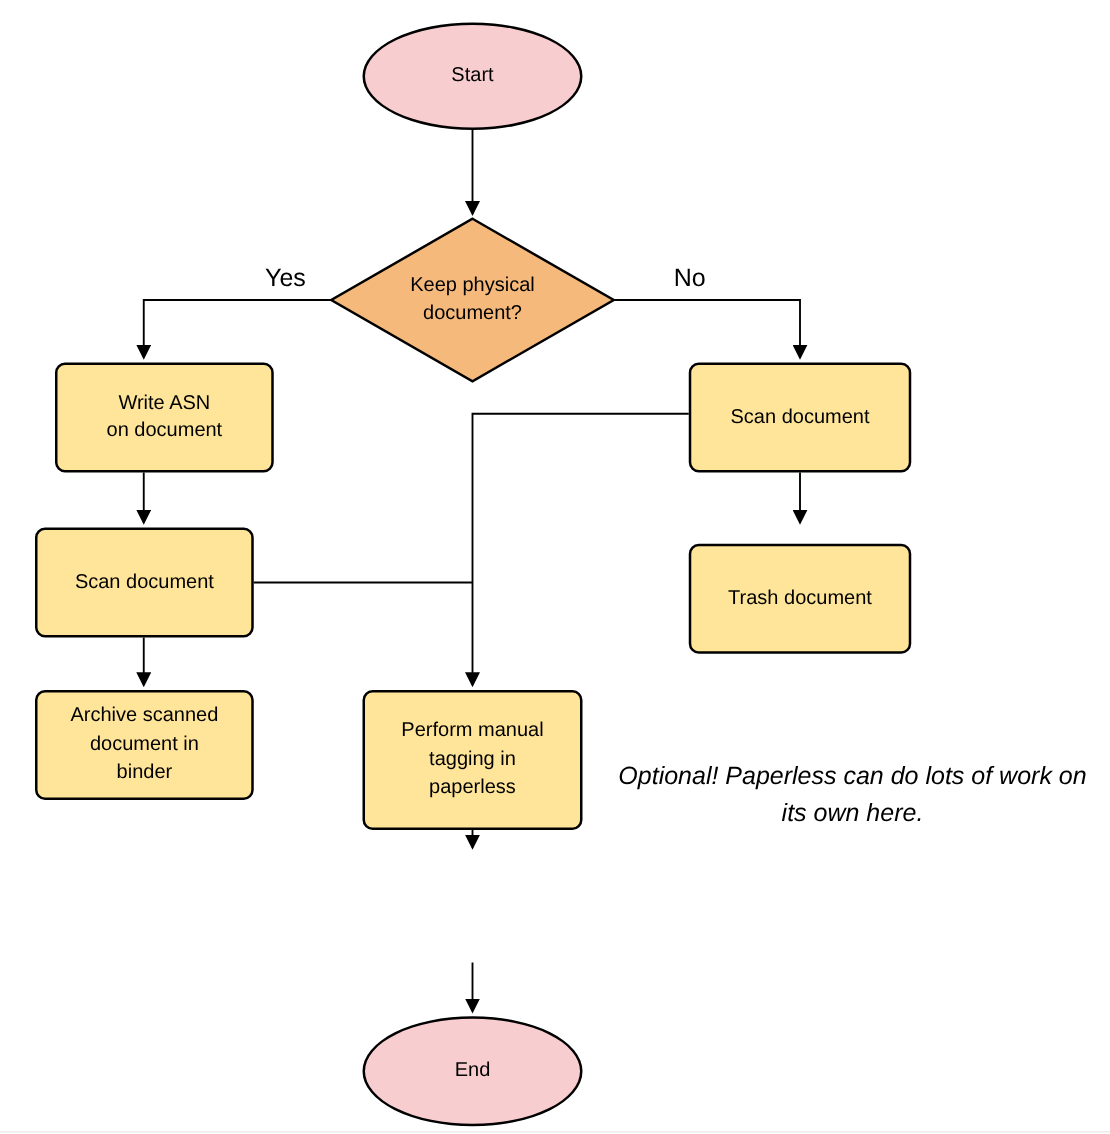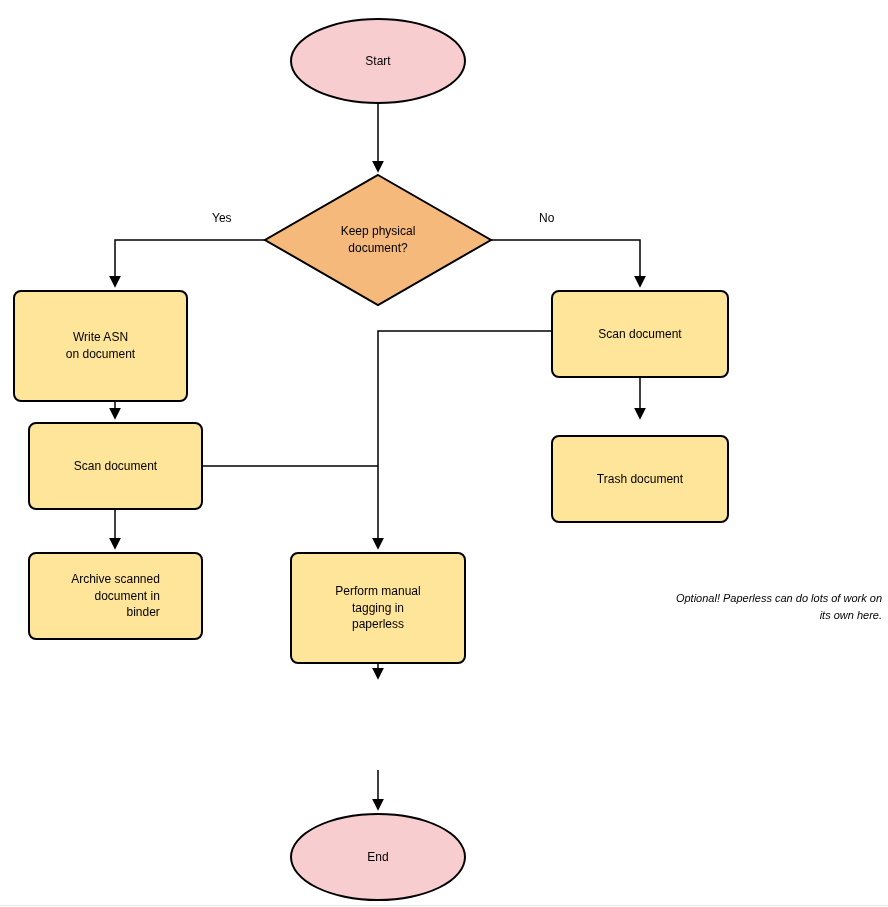--- a/index.html
+++ b/index.html
@@ -35,21 +35,21 @@
     fill: var(--decision-fill, #f5b97c);
     stroke: var(--stroke, #000);
     stroke-width: 2;
   }
   .node {
     position: absolute;
     display: flex;
     align-items: center;
     justify-content: center;
     text-align: center;
-    font-size: 12px;
+    font-size: 16px;
     line-height: 1.4;
     white-space: pre-line;
     box-sizing: border-box;
     color: #000;
   }
   .rect {
     background: var(--process-fill, #ffe599);
     border: 2px solid var(--stroke, #000);
     border-radius: 8px;
   }
@@ -58,32 +58,33 @@
     border: 2px solid var(--stroke, #000);
     border-radius: 50%;
   }
   .diamond-label {
     background: transparent;
     border: none;
     text-align: center;
   }
   .edge-label {
     position: absolute;
-    font-size: 12px;
+    font-size: 20px;
     line-height: 1.2;
     background: #fff;
     padding: 0 2px;
   }
   .annotation {
     position: absolute;
-    font-size: 11px;
+    font-size: 20px;
     font-style: italic;
     line-height: 1.5;
     white-space: pre-line;
-    text-align: right;
+    text-align: center;
+    margin-top: 16px;
   }
   .bottom-divider {
     position: absolute;
     left: 0;
     top: 905px;
     width: 888px;
     height: 1px;
     background: #e9e9e9;
   }
 </style>
@@ -119,30 +120,30 @@
 
   <div class="node diamond-label" style="left:265px; top:175px; width:226px; height:130px;">
     <span>Keep physical
 document?</span>
   </div>
 
   <div class="edge-label" style="left:210px; top:211px;">Yes</div>
 
   <div class="edge-label" style="left:537px; top:211px;">No</div>
 
-  <div class="node rect" style="left:13px; top:290px; width:175px; height:112px;">
+  <div class="node rect" style="left:44px; top:290px; width:175px; height:88px;">
     <span>Write ASN
 on document</span>
   </div>
 
   <div class="node rect" style="left:28px; top:422px; width:175px; height:88px;">
     <span>Scan document</span>
   </div>
 
-  <div class="node rect" style="left:28px; top:552px; width:175px; height:88px;text-align:right;">
+  <div class="node rect" style="left:28px; top:552px; width:175px; height:88px;">
     <span>Archive scanned
 document in
 binder</span>
   </div>
 
   <div class="node rect" style="left:551px; top:290px; width:178px; height:88px;">
     <span>Scan document</span>
   </div>
 
   <div class="node rect" style="left:551px; top:422px; width:178px; height:88px;margin-top:13px;">

